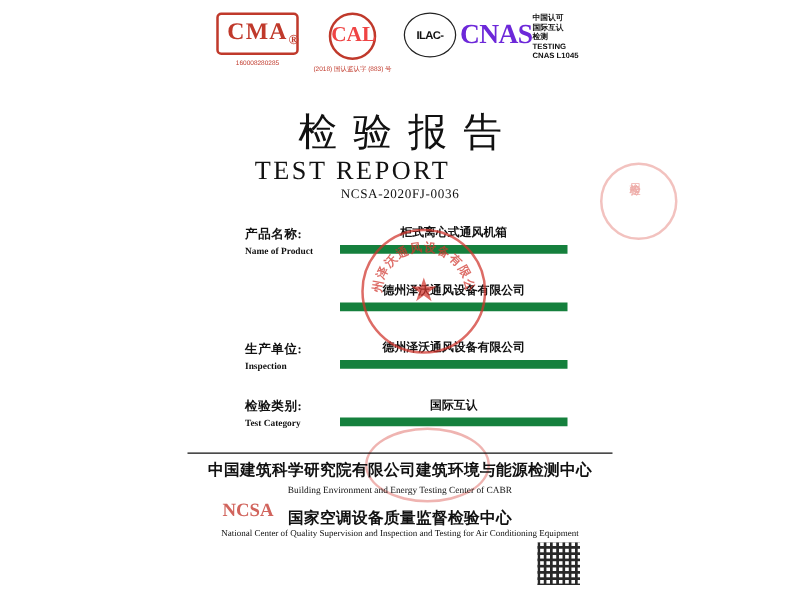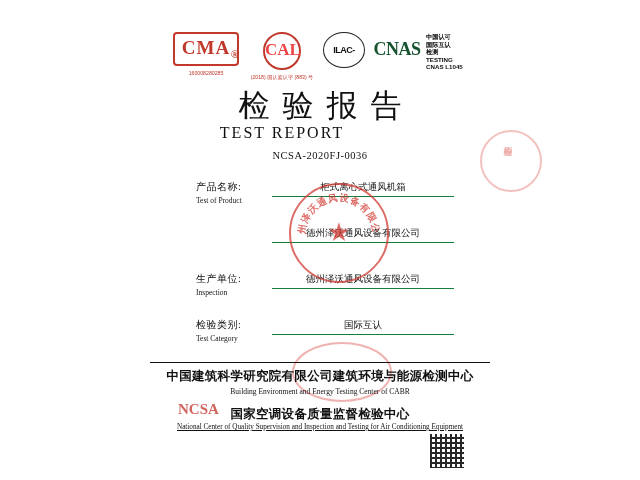--- a/index.html
+++ b/index.html
@@ -23,21 +23,20 @@
   .cert-row {
     position: absolute;
     top: 10px;
     left: 168px;
     width: 312px;
     height: 62px;
   }
   .cert-item {
     position: absolute;
     text-align: center;
-    margin-top: 22px;
   }
   .cert-cma { left: 0px; top: 0px; width: 76px; }
   .cert-cal { left: 78px; top: 0px; width: 72px; }
   .cert-ilac { left: 152px; top: 0px; width: 48px; }
   .cert-cnas { left: 200px; top: 0px; width: 58px; }
   .cert-txt { left: 258px; top: 0px; width: 56px; }
 
   .cma-badge {
     width: 62px;
     height: 30px;
@@ -87,22 +86,22 @@
     border-radius: 50%;
     color: #111;
     font-size: 9px;
     font-weight: bold;
     line-height: 34px;
     letter-spacing: -0.5px;
     font-family: "Liberation Sans", sans-serif;
     overflow: hidden;
   }
   .cnas-badge {
-    color: #14532d;
-    font-size: 18px;
+    color: #6d28d9;
+    font-size: 22px;
     font-weight: bold;
     letter-spacing: -0.5px;
     line-height: 34px;
     font-family: "Liberation Serif", serif;
   }
   .cert-txt-lines {
     text-align: left;
     font-size: 6.2px;
     line-height: 7.6px;
     color: #111;
@@ -123,21 +122,21 @@
     color: #111;
     font-family: "Liberation Serif", serif;
     text-indent: 13px;
   }
   .title-en {
     position: absolute;
     top: 124px;
     left: 0;
     width: 564px;
     text-align: center;
-    font-size: 16px;
+    font-size: 21px;
     letter-spacing: 2px;
     color: #111;
     font-family: "Liberation Serif", serif;
   }
   .report-no {
     position: absolute;
     top: 150px;
     left: 0;
     width: 640px;
     text-align: center;
@@ -145,20 +144,21 @@
     letter-spacing: 0.5px;
     color: #111;
     font-family: "Liberation Serif", serif;
   }
   
   .fields {
     position: absolute;
     top: 180px;
     left: 196px;
     width: 258px;
+    font-weight: bold;
   }
   .field-row {
     position: relative;
     height: 46px;
   }
   .field-label {
     position: absolute;
     left: 0;
     top: 0;
     width: 72px;
@@ -176,21 +176,21 @@
     margin-top: 2px;
     white-space: nowrap;
     font-family: "Liberation Serif", serif;
   }
   .field-value {
     position: absolute;
     left: 76px;
     top: 0;
     width: 182px;
     height: 16px;
-    border-bottom: 1px solid #15803d;
+    border-bottom: 7px solid #15803d;
     text-align: center;
     font-size: 9.5px;
     color: #111;
     line-height: 14px;
     white-space: nowrap;
     overflow: hidden;
     font-family: "Liberation Serif", serif;
   }
   
   .org-rule {
@@ -226,21 +226,20 @@
     color: #111;
     margin-top: 10px;
     letter-spacing: 0.3px;
     font-family: "Liberation Serif", serif;
   }
   .org-en2 {
     font-size: 7.2px;
     color: #111;
     margin-top: 0;
     font-family: "Liberation Serif", serif;
-    text-decoration: underline;
   }
   
   .seal-main {
     position: absolute;
     left: 289px;
     top: 183px;
     width: 96px;
     height: 96px;
     border: 2.5px solid #d0342c;
     border-radius: 50%;
@@ -367,21 +366,21 @@
 
   <div class="title-cn">检验报告</div>
   <div class="title-en">TEST REPORT</div>
   <div class="report-no">NCSA-2020FJ-0036</div>
 
   <div class="fields">
 
     <div class="field-row">
       <div class="field-label">
         <div class="label-cn">产品名称:</div>
-        <div class="label-en">Test of Product</div>
+        <div class="label-en">Name of Product</div>
       </div>
       <div class="field-value">柜式离心式通风机箱</div>
     </div>
 
     <div class="field-row">
       <div class="field-value">德州泽沃通风设备有限公司</div>
     </div>
 
     <div class="field-row">
       <div class="field-label">

